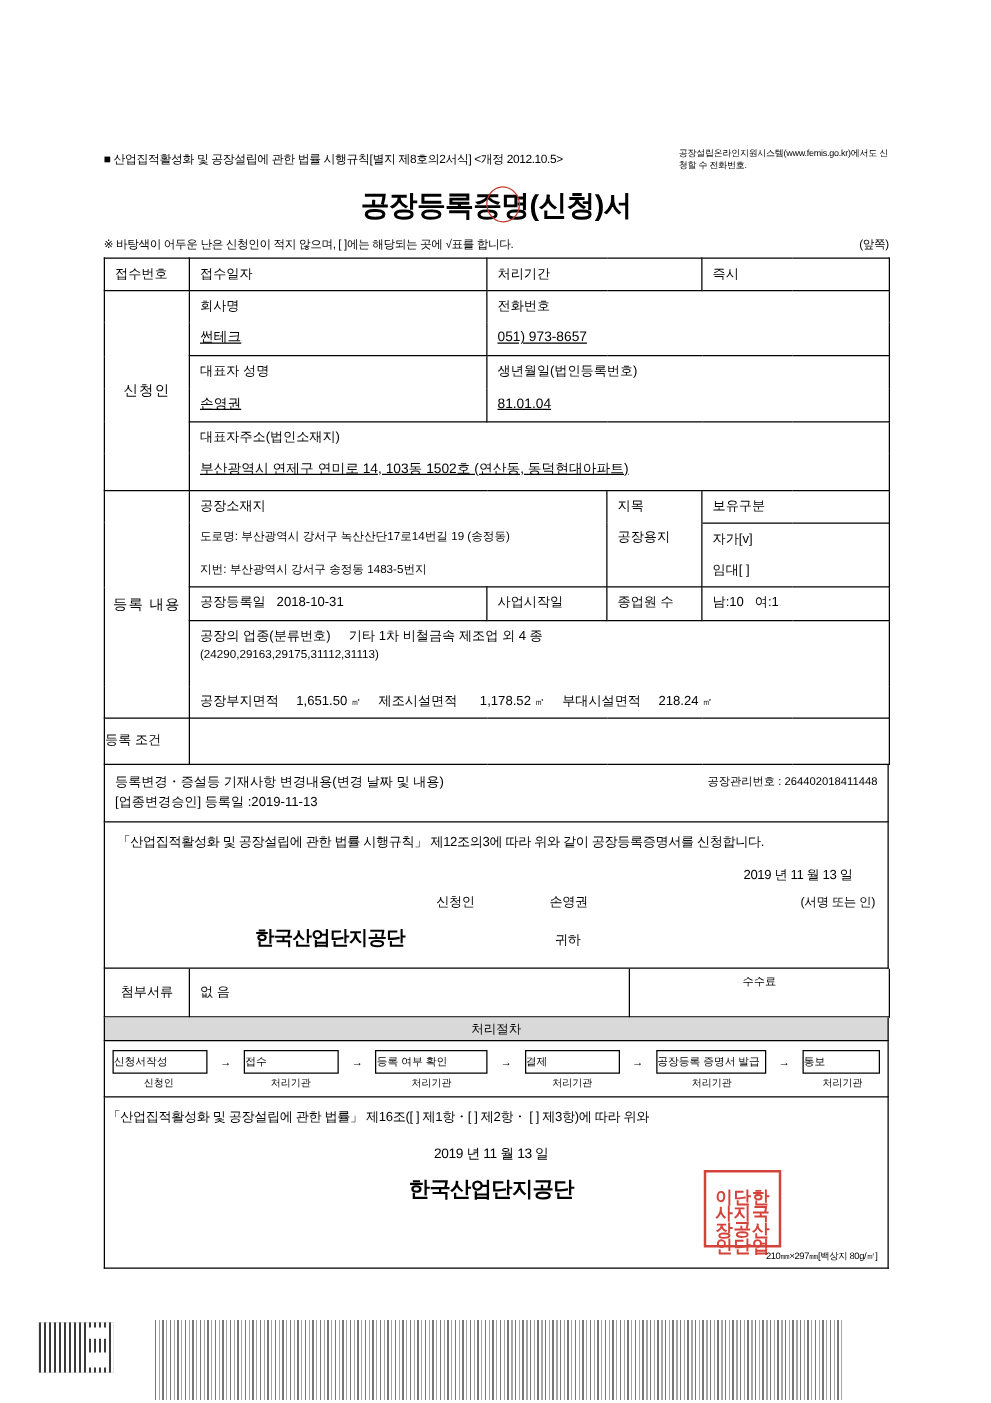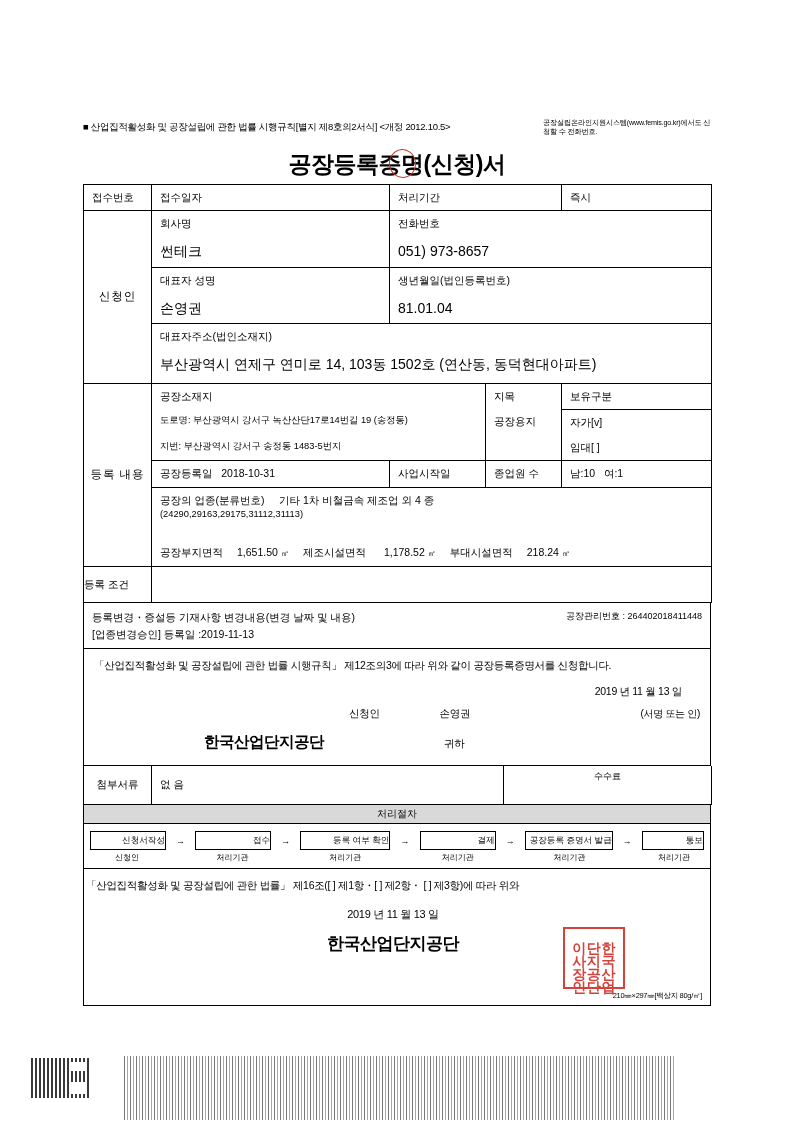--- a/index.html
+++ b/index.html
@@ -97,21 +97,21 @@
   .cell.center { }
   .lbl-v {
     text-align: center;
     font-size: 11.5px;
     letter-spacing: 1px;
   }
   .nbt { border-top: none !important; }
   .nbb { border-bottom: none !important; }
 
   .sub { font-size: 9.3px; }
-  .val { font-size: 14px; }
+  .val { font-size: 11px; text-decoration: underline; }
 
   .areas {
     display: flex;
     align-items: baseline;
     font-size: 10.5px;
   }
   .areas .lab { margin-right: 6px; }
   .areas .num { margin-right: 3px; }
   .unit { font-size: 8px; }
 
@@ -195,21 +195,21 @@
     padding: 7px 6px 5px 6px;
   }
   .proc-steps {
     display: flex;
     align-items: center;
     justify-content: space-between;
   }
   .proc-box {
     border: 1px solid #000;
     font-size: 8.6px;
-    text-align: right;
+    text-align: left;
     padding: 3px 0;
     line-height: 1.25;
     background: #fff;
   }
   .arrow { font-size: 9px; padding: 0 2px; }
   .proc-labels {
     display: flex;
     justify-content: space-between;
     margin-top: 2px;
     font-size: 8px;
@@ -320,20 +320,24 @@
     <div class="hdr-row">
       <div class="hdr-left">■ 산업집적활성화 및 공장설립에 관한 법률 시행규칙[별지 제8호의2서식] &lt;개정 2012.10.5&gt;</div>
       <div class="hdr-right">공장설립온라인지원시스템(www.femis.go.kr)에서도 신청할 수 전화번호.</div>
     </div>
 
     <div class="doc-title">
       <span>공장등록증명(신청)서</span>
       <span class="title-circle"></span>
     </div>
 
+    <div class="note-row">
+      <div>※ 바탕색이 어두운 난은 신청인이 적지 않으며, [ ]에는 해당되는 곳에 √표를 합니다.</div>
+      <div>(앞쪽)</div>
+    </div>
 
     <table class="main">
       <colgroup>
         <col style="width:68px">
         <col style="width:120px">
         <col style="width:118px">
         <col style="width:96px">
         <col style="width:76px">
         <col style="width:72px">
         <col style="width:78px">

